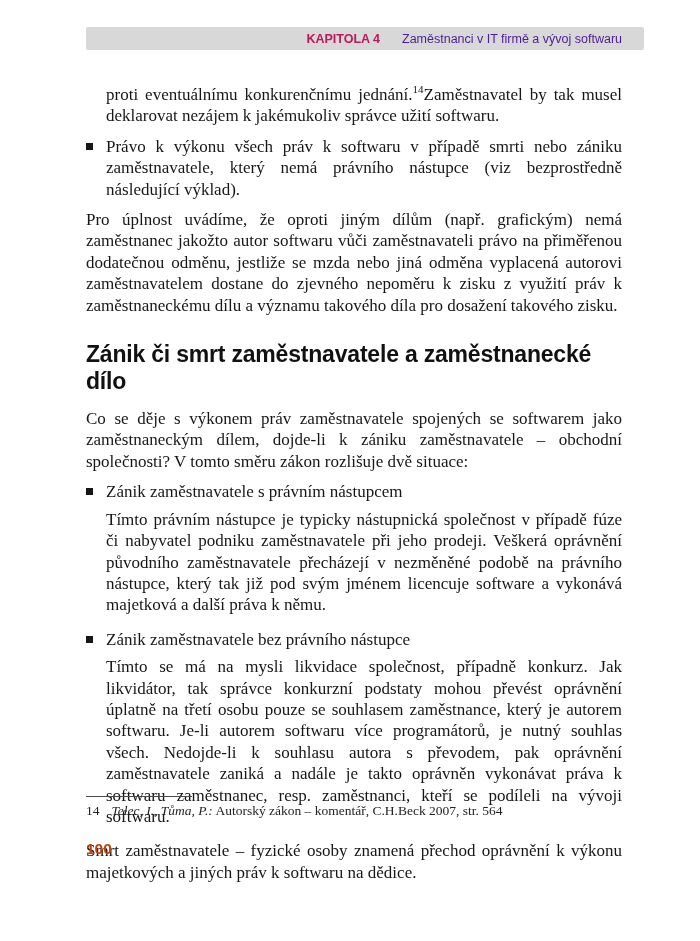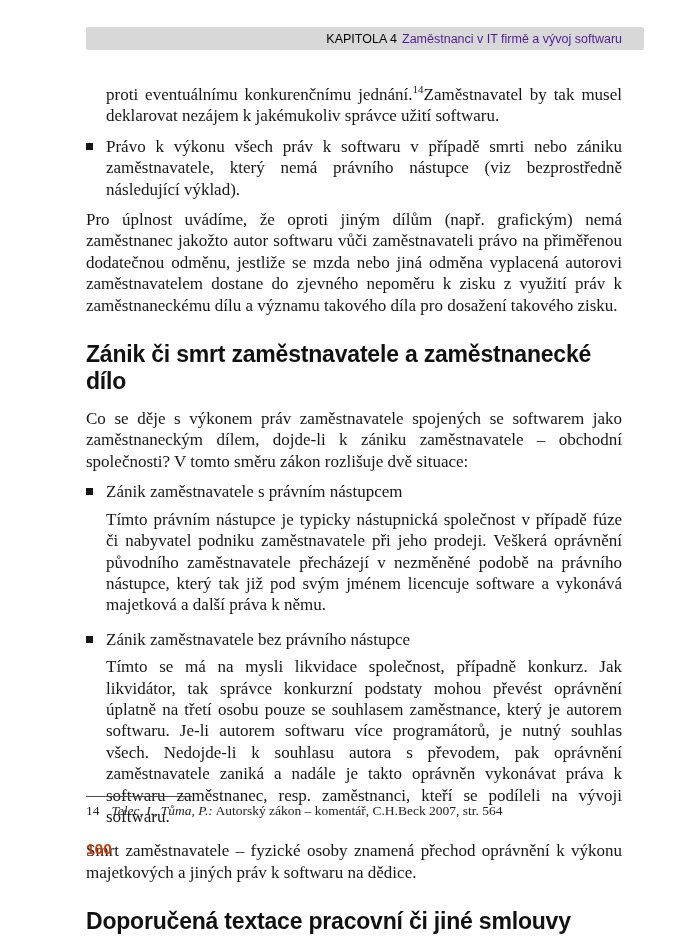--- a/index.html
+++ b/index.html
@@ -18,21 +18,21 @@
     position: absolute; left: 86px; top: 27px;
     width: 558px; height: 23px;
     background: #d8d8d8;
     border-radius: 2px;
     display: flex; align-items: center; justify-content: flex-end;
     padding-right: 22px;
     font-family: "Liberation Sans", sans-serif;
     font-size: 12.5px;
     white-space: nowrap;
   }
-  .chapter-label { font-weight: normal; color: #000000; margin-right: 5px; }
+  .chapter-label { font-weight: bold; color: #be185d; margin-right: 22px; }
   .chapter-title { color: #4c1d95; }
 
   
   .content { position: absolute; left: 86px; top: 84px; width: 536px; }
 
   p.body {
     font-size: 17px; line-height: 21.4px;
     text-align: justify;
     margin: 0 0 9px 0;
   }
@@ -107,21 +107,20 @@
     <div class="bullet-item bullet-gap">
       <span class="bullet-square"></span>
       <div class="bullet-body">
         <p class="bullet-title">Zánik zaměstnavatele bez právního nástupce</p>
         <p class="bullet-text">Tímto se má na mysli likvidace společnost, případně konkurz. Jak likvidátor, tak správce konkurzní podstaty mohou převést oprávnění úplatně na třetí osobu pouze se souhlasem zaměstnance, který je autorem softwaru. Je-li autorem softwaru více programátorů, je nutný souhlas všech. Nedojde-li k souhlasu autora s převodem, pak oprávnění zaměstnavatele zaniká a nadále je takto oprávněn vykonávat práva k softwaru zaměstnanec, resp. zaměstnanci, kteří se podíleli na vývoji softwaru.</p>
       </div>
     </div>
 
     <p class="body">Smrt zaměstnavatele – fyzické osoby znamená přechod oprávnění k výkonu majetkových a jiných práv k softwaru na dědice.</p>
 
-    <h2 class="section-heading">Doporučená textace pracovní či jiné smlouvy</h2>
 
   </div>
 
   <div class="footnote-block">
     <div class="footnote-rule"></div>
     <div class="footnote-text"><span class="footnote-number">14</span><span class="footnote-authors">Telec, I., Tůma, P.:</span><span> Autorský zákon – komentář, C.H.Beck 2007, str. 564</span></div>
   </div>
 
   <div class="page-number">100</div>
 

